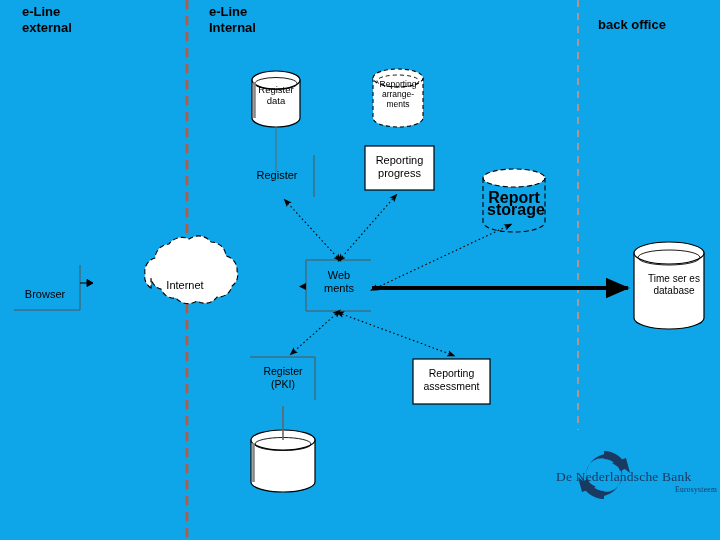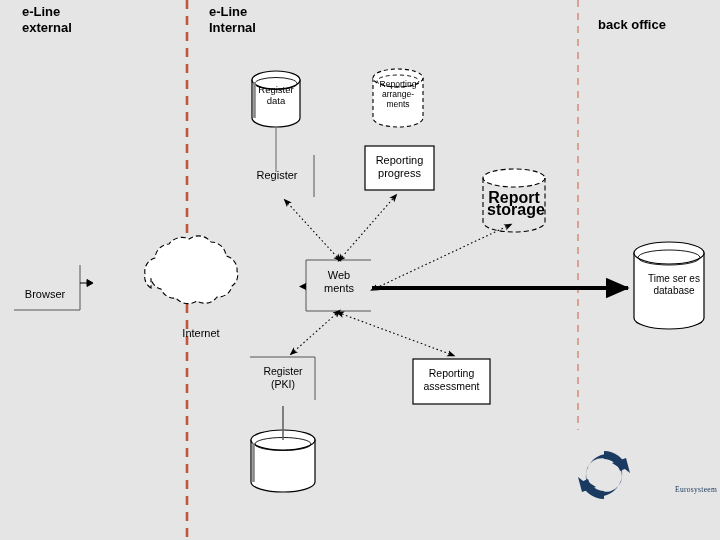--- a/index.html
+++ b/index.html
@@ -7,21 +7,21 @@
     padding: 0;
     background: #ffffff;
   }
   body {
     font-family: "Liberation Sans", sans-serif;
   }
   #canvas {
     position: relative;
     width: 720px;
     height: 540px;
-    background: #e5e5e5;
+    background: #0ea5e9;
     overflow: hidden;
   }
   .zone-label {
     position: absolute;
     font-size: 13px;
     font-weight: bold;
     color: #000000;
     line-height: 16px;
     white-space: pre-line;
     letter-spacing: 0px;
@@ -192,21 +192,21 @@
                a23,23 0 0 0 25,-30
                l9,7 l-4,-15 l-14,5 l8,5
                a16,16 0 0 1 -19,23 Z" fill="#1b3a62"></path>
       <path d="M604,451 a24,24 0 0 1 23,17 l-7,3 a17,17 0 0 0 -16,-12 Z" fill="#1b3a62"></path>
       <path d="M604,499 a24,24 0 0 1 -23,-17 l7,-3 a17,17 0 0 0 16,12 Z" fill="#1b3a62"></path>
     </g>
   </svg>
 
   <div class="node-label" style="left:16px; top:288px; width:58px;">Browser</div>
 
-  <div class="node-label" style="left:169px; top:279px; width:64px;margin-top:48px;">Internet</div>
+  <div class="node-label" style="left:153px; top:279px; width:64px;">Internet</div>
 
   <div class="cyl-label" style="left:248px; top:84px; width:56px;">Register
 data</div>
 
   <div class="cyl-label" style="left:371px; top:79px; width:54px; font-size:8.5px; line-height:10px;">Reporting
 arrange-
 ments</div>
 
   <div class="node-label" style="left:245px; top:169px; width:64px;">Register</div>
 
@@ -222,15 +222,16 @@
   <div class="node-label" style="left:251px; top:365px; width:64px; font-size:10.5px;">Register
 (PKI)</div>
 
 
   <div class="node-label" style="left:412px; top:367px; width:79px; font-size:10.5px;">Reporting
 assessment</div>
 
   <div class="cyl-label" style="left:634px; top:273px; width:80px; font-size:10px; line-height:12px;">Time ser es
 database</div>
 
+  <div class="logo-text logo-main" style="left:556px; top:469px;">De Nederlandsche Bank</div>
   <div class="logo-text logo-sub" style="left:632px; top:485px;margin-left:43px;">Eurosysteem</div>
 
 </div>
 
 </body></html>

